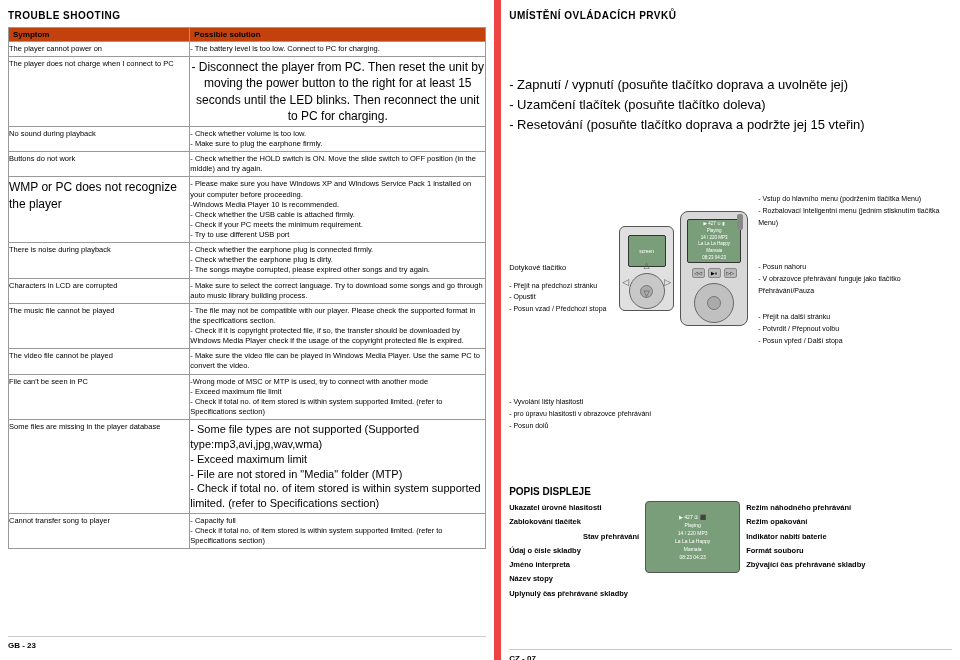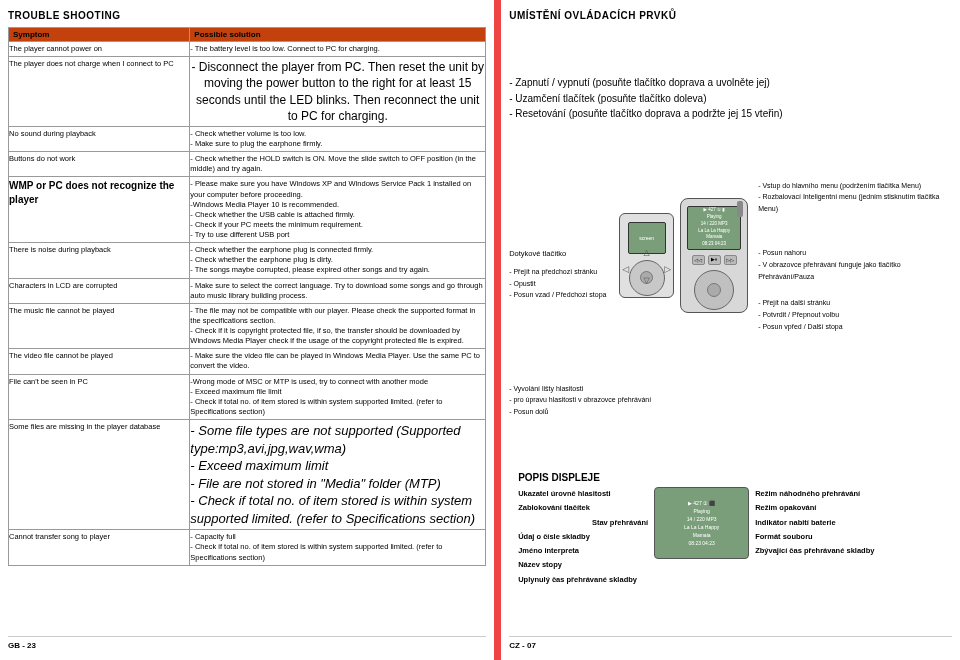--- a/index.html
+++ b/index.html
@@ -89,21 +89,21 @@
       display: flex;
       justify-content: space-between;
       margin-top: auto;
       padding-top: 4px;
       border-top: 1px solid #ccc;
       font-size: 8px;
       font-weight: bold;
     }
 
     .umisteni-bullets {
-      font-size: 10px;
+      font-size: 13px;
       line-height: 1.55;
     }
     .section-divider {
       display: flex;
       gap: 10px;
       margin-top: 8px;
     }
   </style>
 </head>
 <body>
@@ -131,21 +131,21 @@
           <tr>
             <td style="font-size: 7.5px; vertical-align: top;">No sound during playback</td>
             <td style="font-size: 7.5px; vertical-align: top; white-space: pre-line;">- Check whether volume is too low.
 - Make sure to plug the earphone firmly.</td>
           </tr>
           <tr>
             <td style="font-size: 7.5px; vertical-align: top;">Buttons do not work</td>
             <td style="font-size: 7.5px; vertical-align: top; white-space: pre-line;">- Check whether the HOLD switch is ON. Move the slide switch to OFF position (in the middle) and try again.</td>
           </tr>
           <tr>
-            <td style="font-size: 10px; vertical-align: top; font-weight: bold;">WMP or PC does not recognize the player</td>
+            <td style="font-size: 12px; vertical-align: top;">WMP or PC does not recognize the player</td>
             <td style="font-size: 7.5px; vertical-align: top; white-space: pre-line;">- Please make sure you have Windows XP and Windows Service Pack 1 installed on your computer before proceeding.
 -Windows Media Player 10 is recommended.
 - Check whether the USB cable is attached firmly.
 - Check if your PC meets the minimum requirement.
 - Try to use different USB port</td>
           </tr>
           <tr>
             <td style="font-size: 7.5px; vertical-align: top;">There is noise during playback</td>
             <td style="font-size: 7.5px; vertical-align: top; white-space: pre-line;">- Check whether the earphone plug is connected firmly.
 - Check whether the earphone plug is dirty.
@@ -165,21 +165,21 @@
             <td style="font-size: 7.5px; vertical-align: top; white-space: pre-line;">- Make sure the video file can be played in Windows Media Player. Use the same PC to convert the video.</td>
           </tr>
           <tr>
             <td style="font-size: 7.5px; vertical-align: top;">File can't be seen in PC</td>
             <td style="font-size: 7.5px; vertical-align: top; white-space: pre-line;">-Wrong mode of MSC or MTP is used, try to connect with another mode
 - Exceed maximum file limit
 - Check if total no. of item stored is within system supported limited. (refer to Specifications section)</td>
           </tr>
           <tr>
             <td style="font-size: 7.5px; vertical-align: top;">Some files are missing in the player database</td>
-            <td style="font-size: 13px; vertical-align: top; white-space: pre-line; font-style: italic;">- Some file types are not supported (Supported type:mp3,avi,jpg,wav,wma)
+            <td style="font-size: 11px; vertical-align: top; white-space: pre-line;">- Some file types are not supported (Supported type:mp3,avi,jpg,wav,wma)
 - Exceed maximum limit
 - File are not stored in "Media" folder (MTP)
 - Check if total no. of item stored is within system supported limited. (refer to Specifications section)</td>
           </tr>
           <tr>
             <td style="font-size: 7.5px; vertical-align: top;">Cannot transfer song to player</td>
             <td style="font-size: 7.5px; vertical-align: top; white-space: pre-line; margin-left: 32px;">- Capacity full
 - Check if total no. of item stored is within system supported limited. (refer to Specifications section)</td>
           </tr>
         </tbody>
@@ -264,21 +264,21 @@
     </div>
 
     <div style="margin-top:2px;margin-left:0;">
       <div id="left-bot-labels-show" style="font-size:7px;line-height:1.7;max-width:160px;">
           <div>- Vyvolání lišty hlasitosti</div>
           <div>- pro úpravu hlasitosti v obrazovce přehrávání</div>
           <div>- Posun dolů</div>
         </div>
     </div>
 
-    <div class="popis-section" style="margin-top:6px;margin-left:9px;">
+    <div class="popis-section" style="margin-top:6px;">
       <div class="popis-title">POPIS DISPLEJE</div>
       <div class="display-image">
 
         <div id="popis-left-labels" style="font-size:7.5px;line-height:1.9;min-width:130px;">
             <div style="font-weight: bold;">Ukazatel úrovně hlasitosti</div>
             <div style="font-weight: bold;">Zablokování tlačítek</div>
             <div></div>
             <div style="font-weight: bold; text-align: right;">Stav přehrávání</div>
             <div></div>
             <div style="font-weight: bold;">Údaj o čísle skladby</div>

